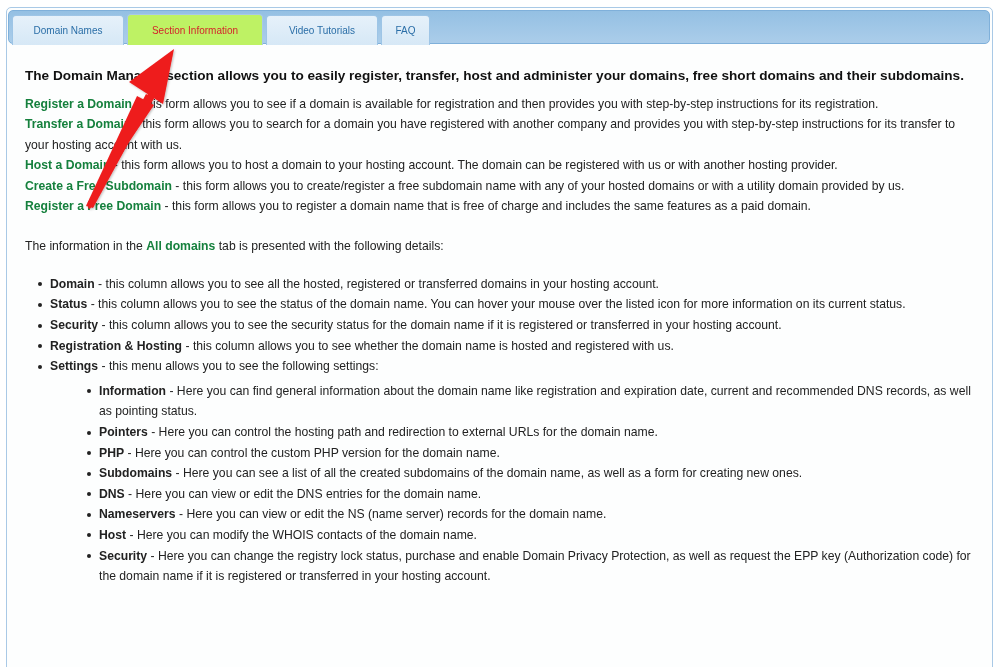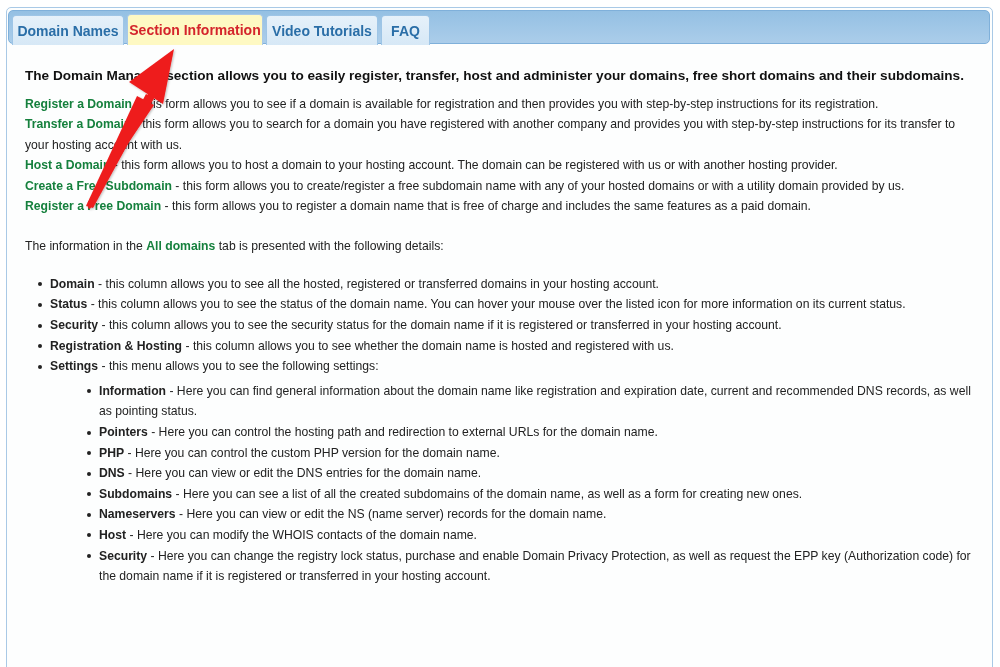--- a/index.html
+++ b/index.html
@@ -29,30 +29,30 @@
     }
     .tab {
       position: absolute;
       top: 15px;
       height: 30px;
       box-sizing: border-box;
       border: 1px solid #9ec5e6;
       border-bottom: none;
       border-radius: 4px 4px 0 0;
       background: linear-gradient(#e6f1fa, #d6e8f6);
-      font-weight: bold;
-      font-size: 14px;
+      font-weight: normal;
+      font-size: 10px;
       color: #2a6ea7;
       display: flex;
       align-items: center;
       justify-content: center;
       cursor: pointer;
     }
     .tab.active {
-      background: #fef9c3;
+      background: #bef264;
       color: #d4242b;
       height: 31px;
       top: 14px;
       border-color: #a9c9e6;
     }
     .content {
       position: absolute;
       left: 25px; top: 66px;
       width: 950px;
       font-size: 12.2px;
@@ -136,22 +136,22 @@
   <ul class="lvl1">
     <li><b>Domain</b><span> - this column allows you to see all the hosted, registered or transferred domains in your hosting account.</span></li>
     <li><b>Status</b><span> - this column allows you to see the status of the domain name. You can hover your mouse over the listed icon for more information on its current status.</span></li>
     <li><b>Security</b><span> - this column allows you to see the security status for the domain name if it is registered or transferred in your hosting account.</span></li>
     <li><b>Registration &amp; Hosting</b><span> - this column allows you to see whether the domain name is hosted and registered with us.</span></li>
     <li><b>Settings</b><span> - this menu allows you to see the following settings:</span>
       <ul class="lvl2">
         <li><b>Information</b><span> - Here you can find general information about the domain name like registration and expiration date, current and recommended DNS records, as well as pointing status.</span></li>
         <li><b>Pointers</b><span> - Here you can control the hosting path and redirection to external URLs for the domain name.</span></li>
         <li><b>PHP</b><span> - Here you can control the custom PHP version for the domain name.</span></li>
+        <li><b>Subdomains</b><span> - Here you can see a list of all the created subdomains of the domain name, as well as a form for creating new ones.</span></li>
         <li><b>DNS</b><span> - Here you can view or edit the DNS entries for the domain name.</span></li>
-        <li><b>Subdomains</b><span> - Here you can see a list of all the created subdomains of the domain name, as well as a form for creating new ones.</span></li>
         <li><b>Nameservers</b><span> - Here you can view or edit the NS (name server) records for the domain name.</span></li>
         <li><b>Host</b><span> - Here you can modify the WHOIS contacts of the domain name.</span></li>
         <li><b>Security</b><span> - Here you can change the registry lock status, purchase and enable Domain Privacy Protection, as well as request the EPP key (Authorization code) for the domain name if it is registered or transferred in your hosting account.</span></li>
       </ul>
     </li>
   </ul>
 </div>
 
 <svg class="arrow" viewBox="0 0 1000 667" xmlns="http://www.w3.org/2000/svg">
   <defs>

